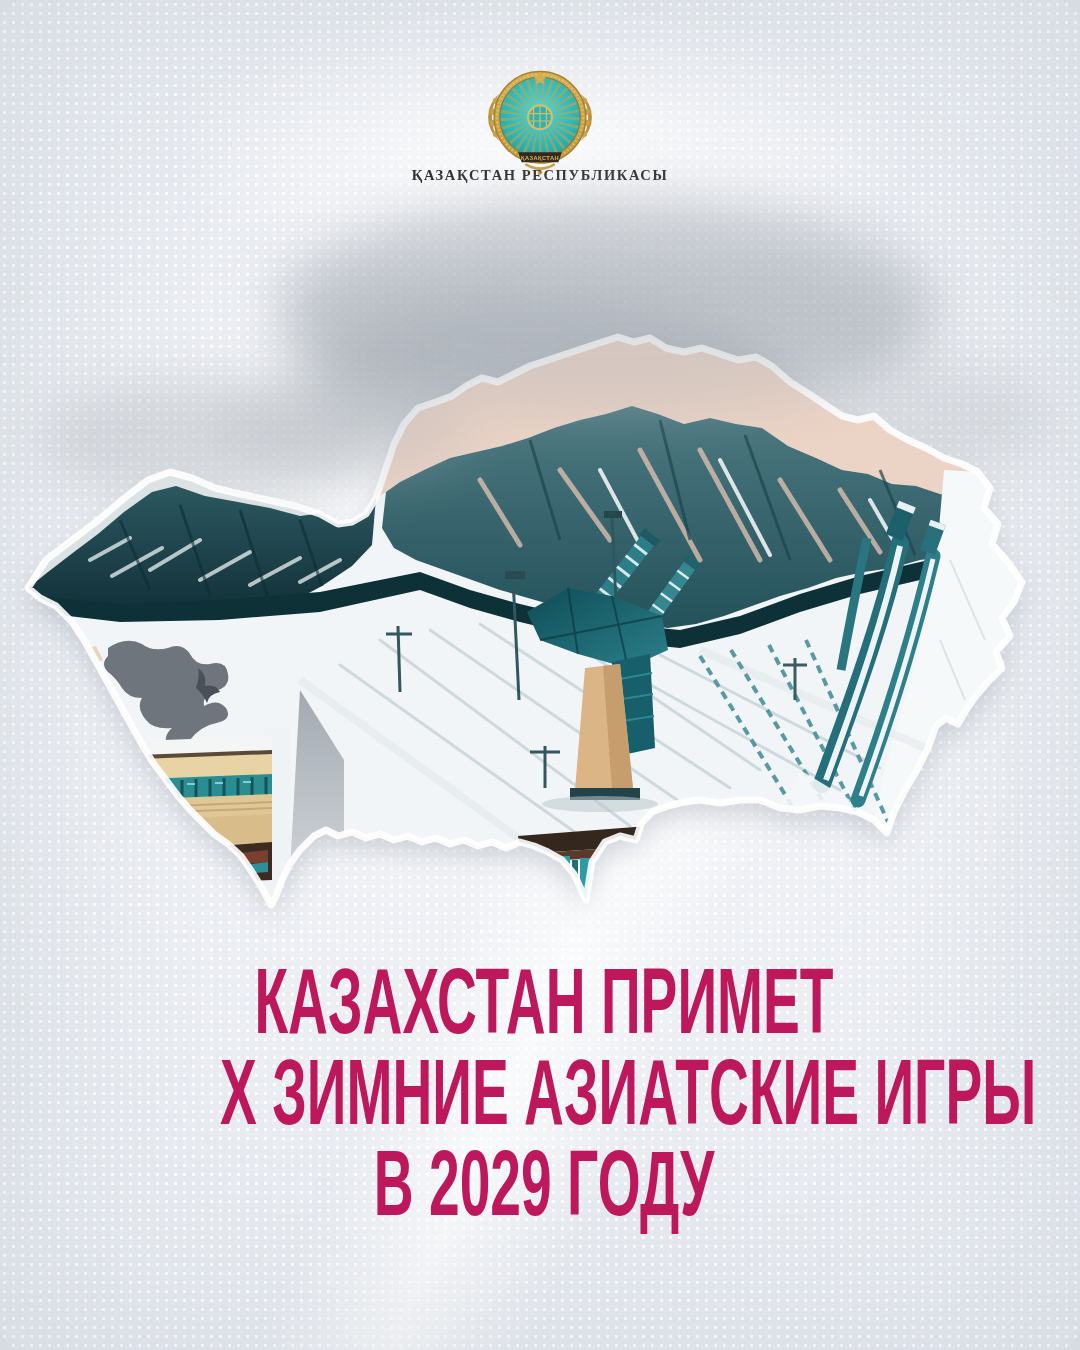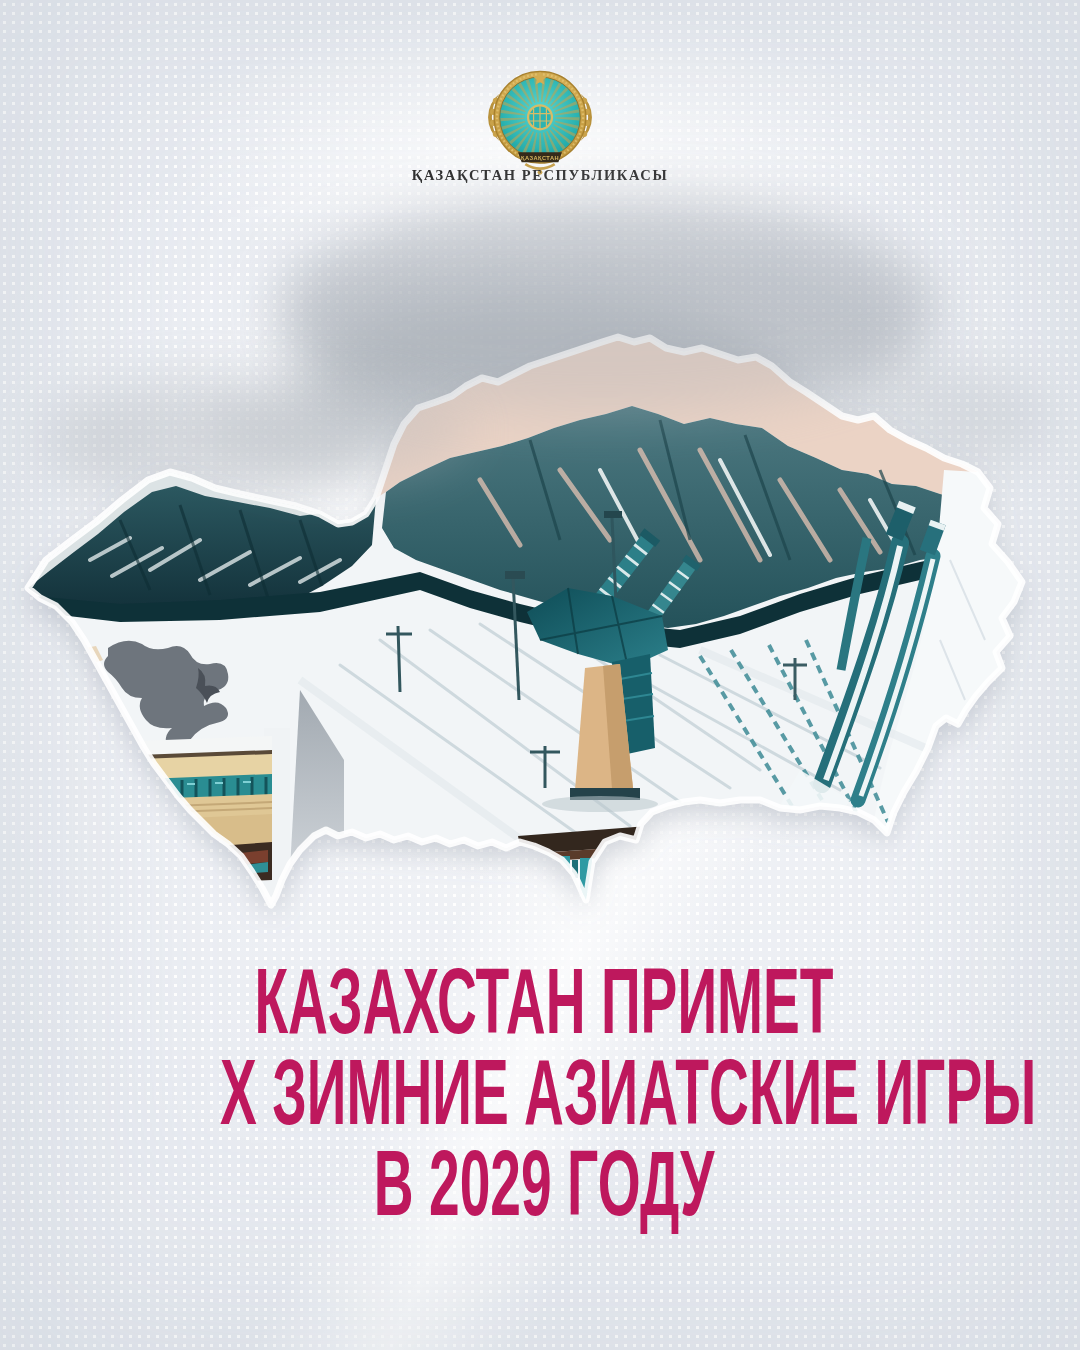--- a/index.html
+++ b/index.html
@@ -1,19 +1,20 @@
 <!DOCTYPE html>
 <html><head>
 <meta charset="utf-8">
 <style>
   html,body{margin:0;padding:0;background:#d7dbe2;}
   .poster{
     position:relative; width:1080px; height:1350px; margin:0 auto;
     background:#e8ebf1; overflow:hidden;
     font-family:"Liberation Sans", sans-serif;
+    border-radius:24px;
   }
   .bg-dots{
     position:absolute; inset:0;
     background-image:radial-gradient(circle, rgba(255,255,255,.95) 1.7px, rgba(255,255,255,0) 2.0px);
     background-size:9px 9px;
   }
   .bg-glow{
     position:absolute; inset:0;
     background:
       radial-gradient(ellipse 520px 210px at 50% 11%, rgba(255,255,255,.95), rgba(255,255,255,0) 72%),

